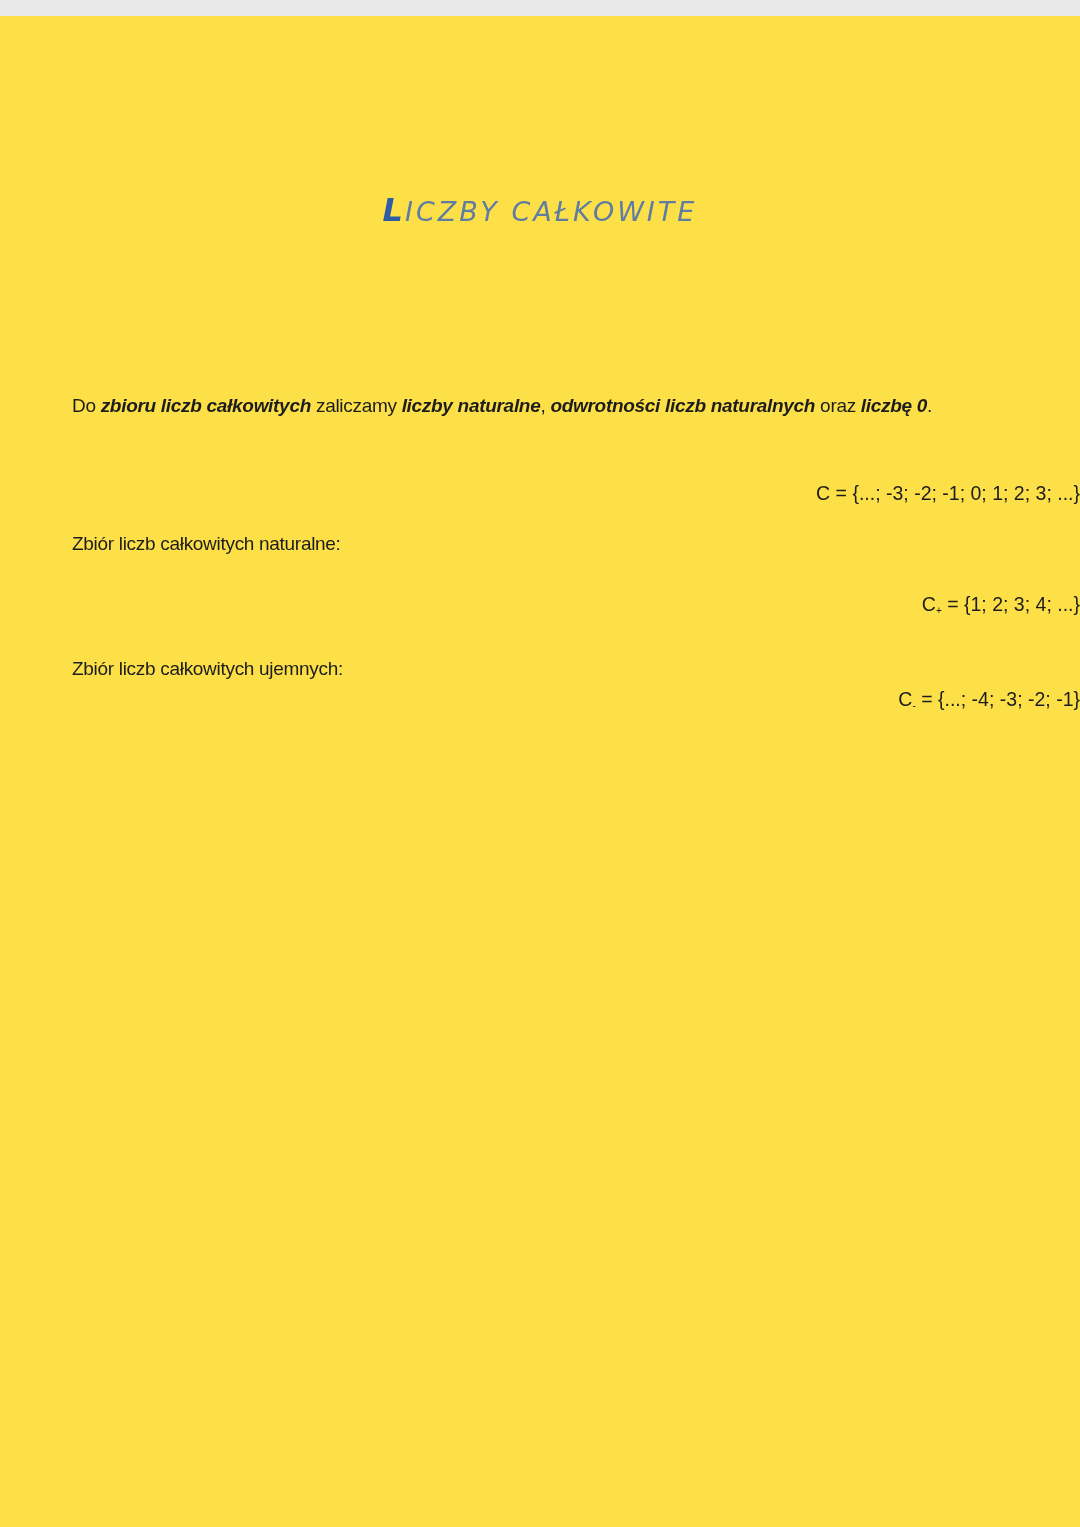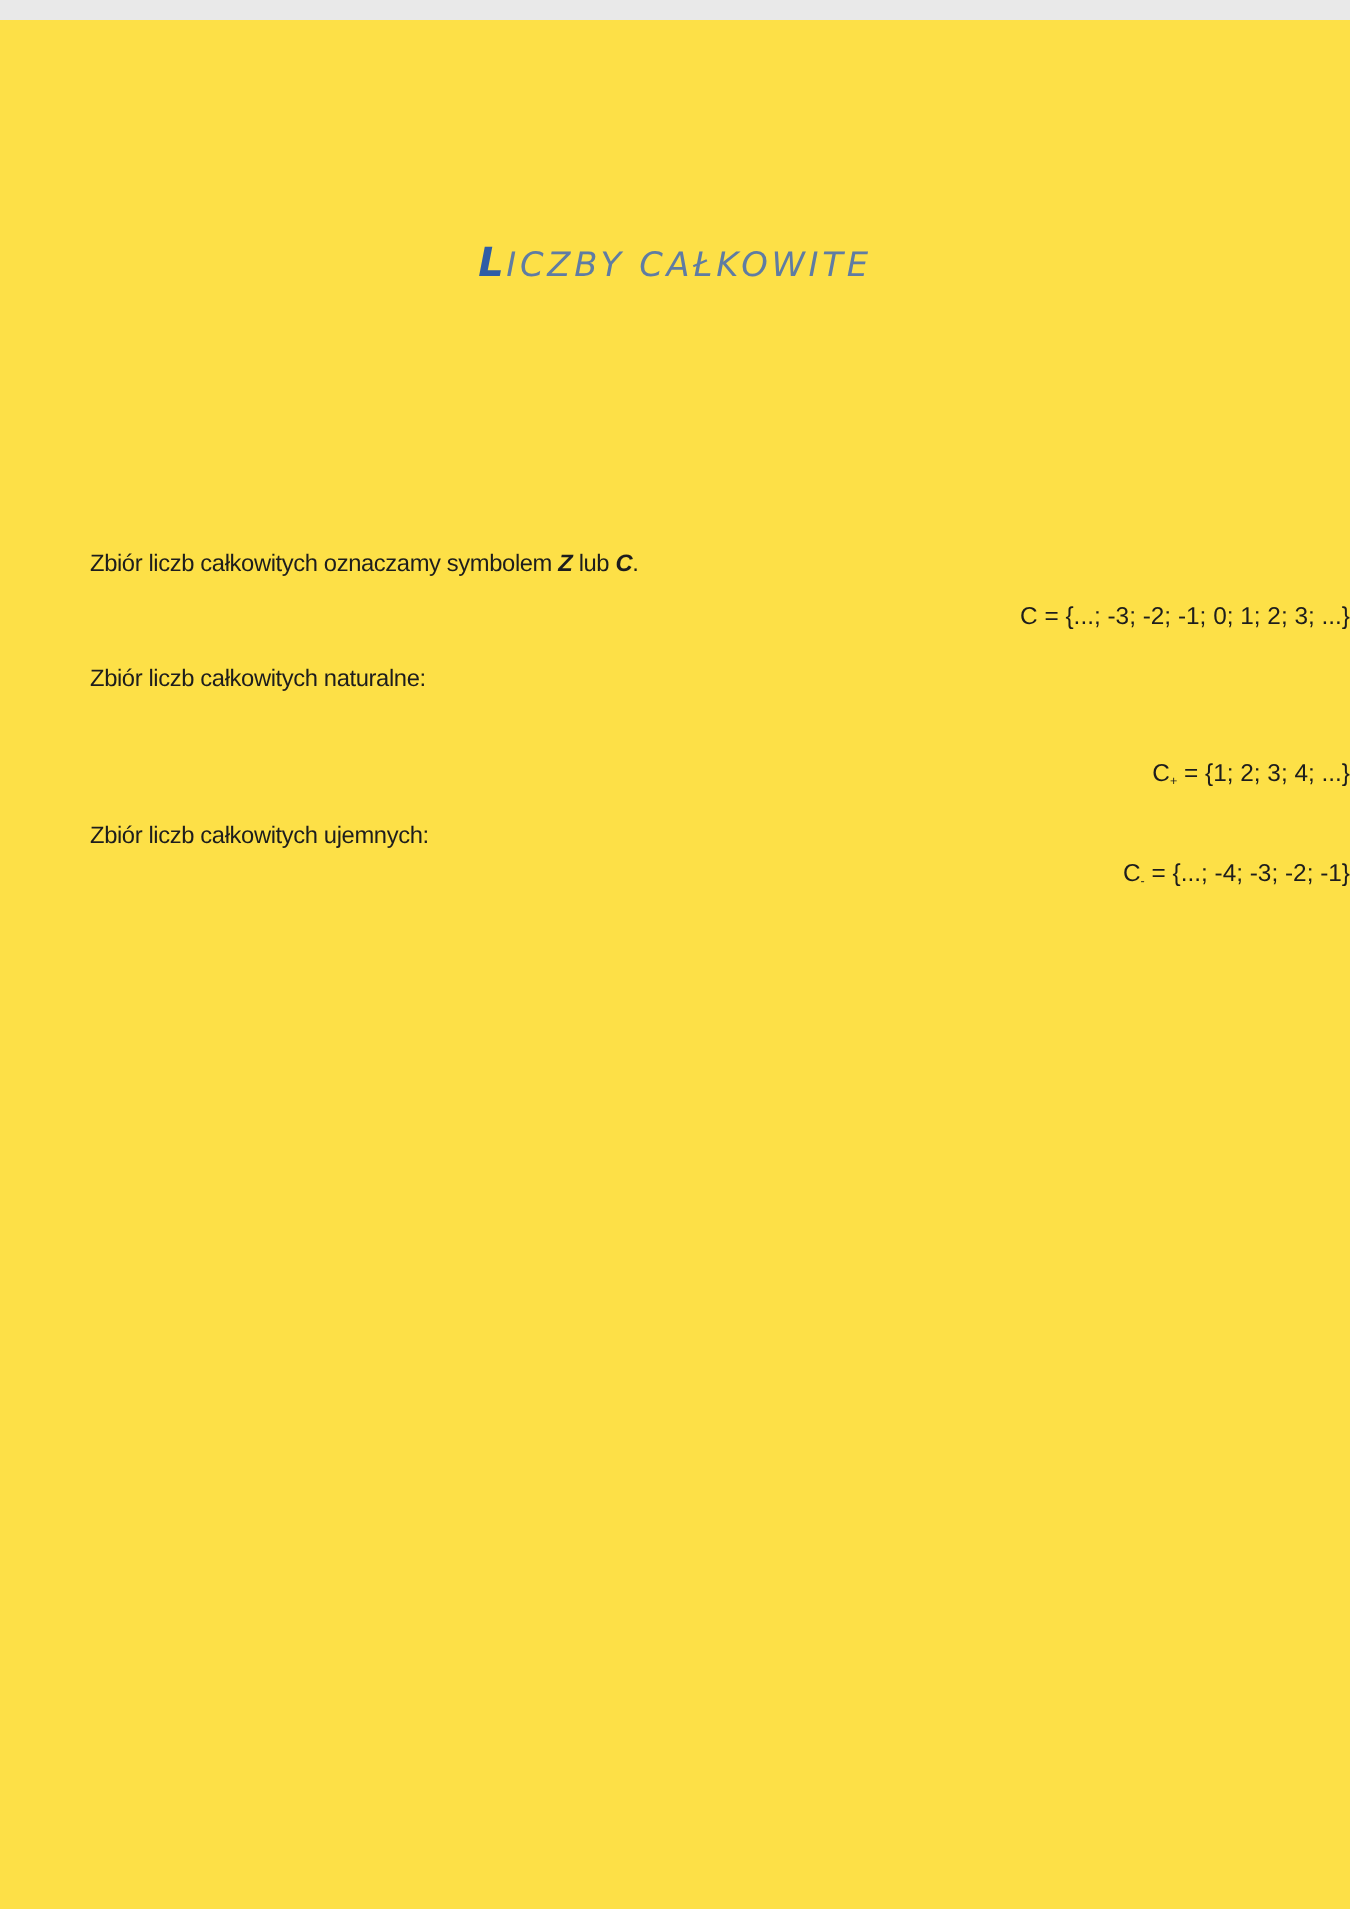--- a/index.html
+++ b/index.html
@@ -63,26 +63,26 @@
   }
 </style>
 </head>
 <body>
 
 <div class="page">
 
   <h1 class="doc-title"><span class="title-lead" style="color: rgb(46, 93, 166);">L</span><span class="title-rest" style="color: rgb(95, 124, 163);">ICZBY CAŁKOWITE</span></h1>
 
 
+  <p class="line" style="top:378px"><span>Do </span><span class="bi">zbioru liczb całkowitych</span><span> zaliczamy </span><span class="bi">liczby naturalne</span><span>, </span><span class="bi">odwrotności liczb naturalnych</span><span> oraz </span><span class="bi">liczbę 0</span><span>.</span></p>
 
-  <p class="line" style="top:424px"><span>Zbiór liczb całkowitych oznaczamy symbolem </span><span class="bi">Z</span><span> lub </span><span class="bi">C</span><span>.</span></p>
 
   <p class="eq" style="top:466px"><span>C</span><span> = {...; -3; -2; -1; 0; 1; 2; 3; ...}</span></p>
 
   <p class="line" style="top:516px">Zbiór liczb całkowitych naturalne:</p>
 
-  <p class="eq" style="top:592px"><span>C</span><sub class="setsub">+</sub><span> = {1; 2; 3; 4; ...}</span></p>
+  <p class="eq" style="top:577px"><span>C</span><sub class="setsub">+</sub><span> = {1; 2; 3; 4; ...}</span></p>
 
   <p class="line" style="top:641px">Zbiór liczb całkowitych ujemnych:</p>
 
   <p class="eq" style="top:672px"><span>C</span><sub class="setsub">-</sub><span> = {...; -4; -3; -2; -1}</span></p>
 
 </div>
 
 </body></html>

